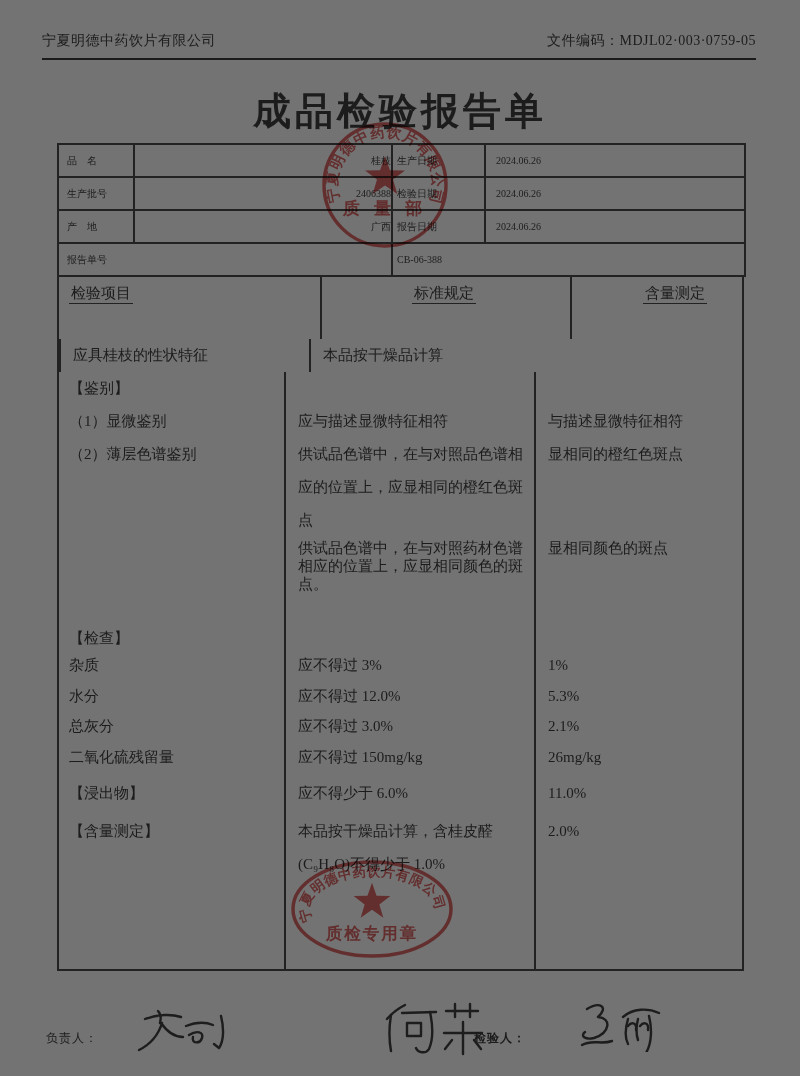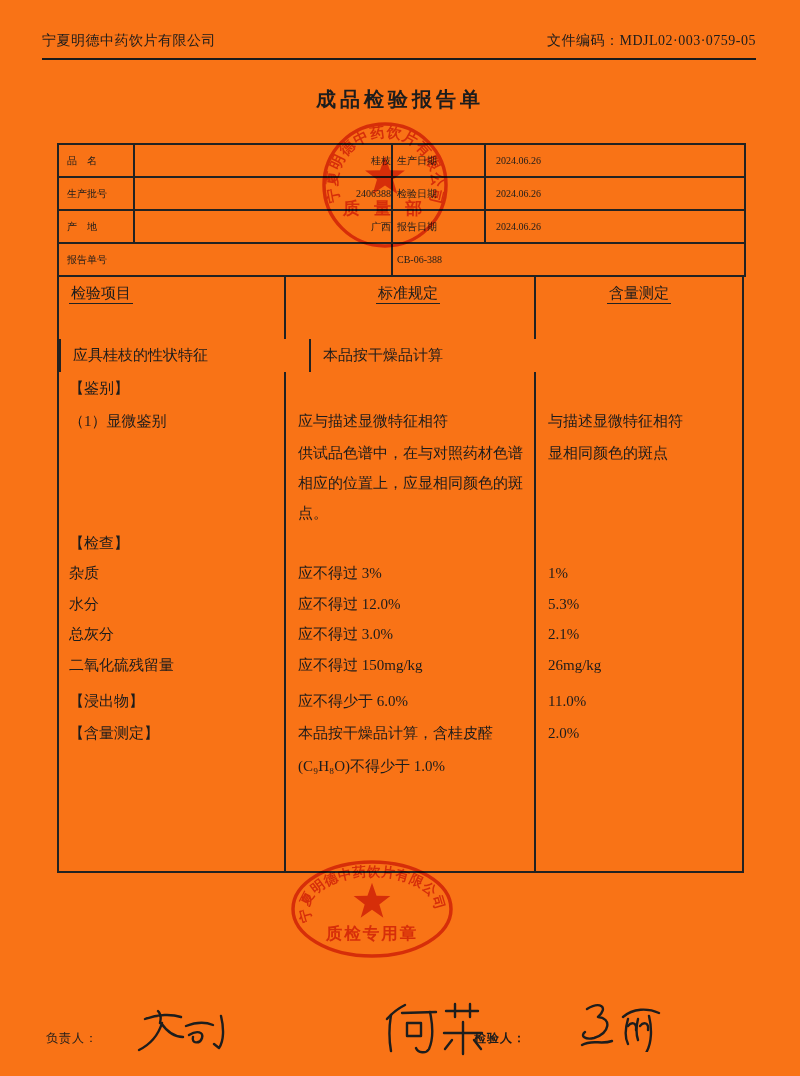--- a/index.html
+++ b/index.html
@@ -1,45 +1,45 @@
 <!DOCTYPE html>
 <html><head>
 <meta charset="utf-8">
 <style>
   * { margin:0; padding:0; box-sizing:border-box; }
   html,body { background:#ffffff; }
   body { font-family:"Liberation Serif","DejaVu Serif",serif; color:#1c1c1c; }
-  .page { position:relative; width:800px; height:1076px; background:#f97316; overflow:hidden; }
+  .page { position:relative; width:800px; height:1076px; background:#737373; overflow:hidden; }
 
   
   .hdr { position:absolute; top:32px; left:42px; right:44px; display:flex; justify-content:space-between; align-items:baseline; font-size:14px; letter-spacing:0.5px; }
   .hdr-rule { position:absolute; top:58px; left:42px; right:44px; height:2px; background:#1b1b1b; }
 
-  .title { position:absolute; top:86px; left:0; width:100%; text-align:center; font-size:20px; font-weight:bold; letter-spacing:4px; }
+  .title { position:absolute; top:86px; left:0; width:100%; text-align:center; font-size:38px; font-weight:bold; letter-spacing:4px; }
 
   
   .info { position:absolute; top:143px; left:57px; width:687px; border-collapse:collapse; table-layout:fixed; font-size:10px; }
   .info td { border:2px solid #222; height:33px; vertical-align:middle; overflow:hidden; white-space:nowrap; }
   .info .l1 { padding-left:8px; }
   .info .v1 { padding-left:2px;text-align:right; }
   .info .l2 { padding-left:4px; }
   .info .v2 { padding-left:10px; }
 
   
   .main { position:absolute; top:277px; left:57px; width:687px; border:2px solid #222; border-top:none; font-size:15px; }
   .mrow { display:flex; align-items:stretch; }
   .c1 { width:225px; padding-left:10px; }
   .c2 { width:252px; border-left:2px solid #222; border-right:2px solid #222; padding:0 4px 0 12px; white-space:pre-line; }
   .c3 { flex:1; padding-left:12px; }
-  .mhead { height:62px; }
+  .mhead { height:62px;gap:36px; }
   .mhead .cell { padding-top:7px; }
   .mhead .c2,.mhead .c3 { text-align:center; padding-left:0; }
   .mhead span { border-bottom:1px solid #222; padding:0 2px 2px 2px; }
   .lh34 .c1,.lh34 .c2,.lh34 .c3 { line-height:33px; }
-  .lh30 .c1,.lh30 .c2,.lh30 .c3 { line-height:30px;font-family:Liberation Serif, serif; }
+  .lh30 .c1,.lh30 .c2,.lh30 .c3 { line-height:18px;font-family:Liberation Serif, serif; }
   .h33{min-height:33px} .h29{min-height:29px} .h101{min-height:101px} .h90{min-height:90px}
   .h27{min-height:27px} .h31{min-height:31px} .h30{min-height:30px} .h36{min-height:36px} .h154{min-height:154px}
 
   
   .stamp { position:absolute; mix-blend-mode:multiply; opacity:0.88; pointer-events:none; }
   .stamp text { font-family:"Liberation Serif","DejaVu Serif",serif; font-weight:bold; }
 
   
   .sig-label { position:absolute; font-size:12px; letter-spacing:1px; }
   .sig { position:absolute; }
@@ -104,20 +104,27 @@
     </div>
     <div class="mrow lh34 h33">
       <div class="c1">【鉴别】</div>
       <div class="c2"></div>
       <div class="c3"></div>
     </div>
     <div class="mrow lh34 h29">
       <div class="c1">（1）显微鉴别</div>
       <div class="c2">应与描述显微特征相符</div>
       <div class="c3">与描述显微特征相符</div>
+    </div>
+    <div class="mrow lh34 h101">
+      <div class="c1">（2）薄层色谱鉴别</div>
+      <div class="c2">供试品色谱中，在与对照品色谱相
+应的位置上，应显相同的橙红色斑
+点</div>
+      <div class="c3">显相同的橙红色斑点</div>
     </div>
     <div class="mrow lh30 h90">
       <div class="c1"></div>
       <div class="c2">供试品色谱中，在与对照药材色谱
 相应的位置上，应显相同颜色的斑
 点。</div>
       <div class="c3">显相同颜色的斑点</div>
     </div>
     <div class="mrow lh30 h27">
       <div class="c1">【检查】</div>

